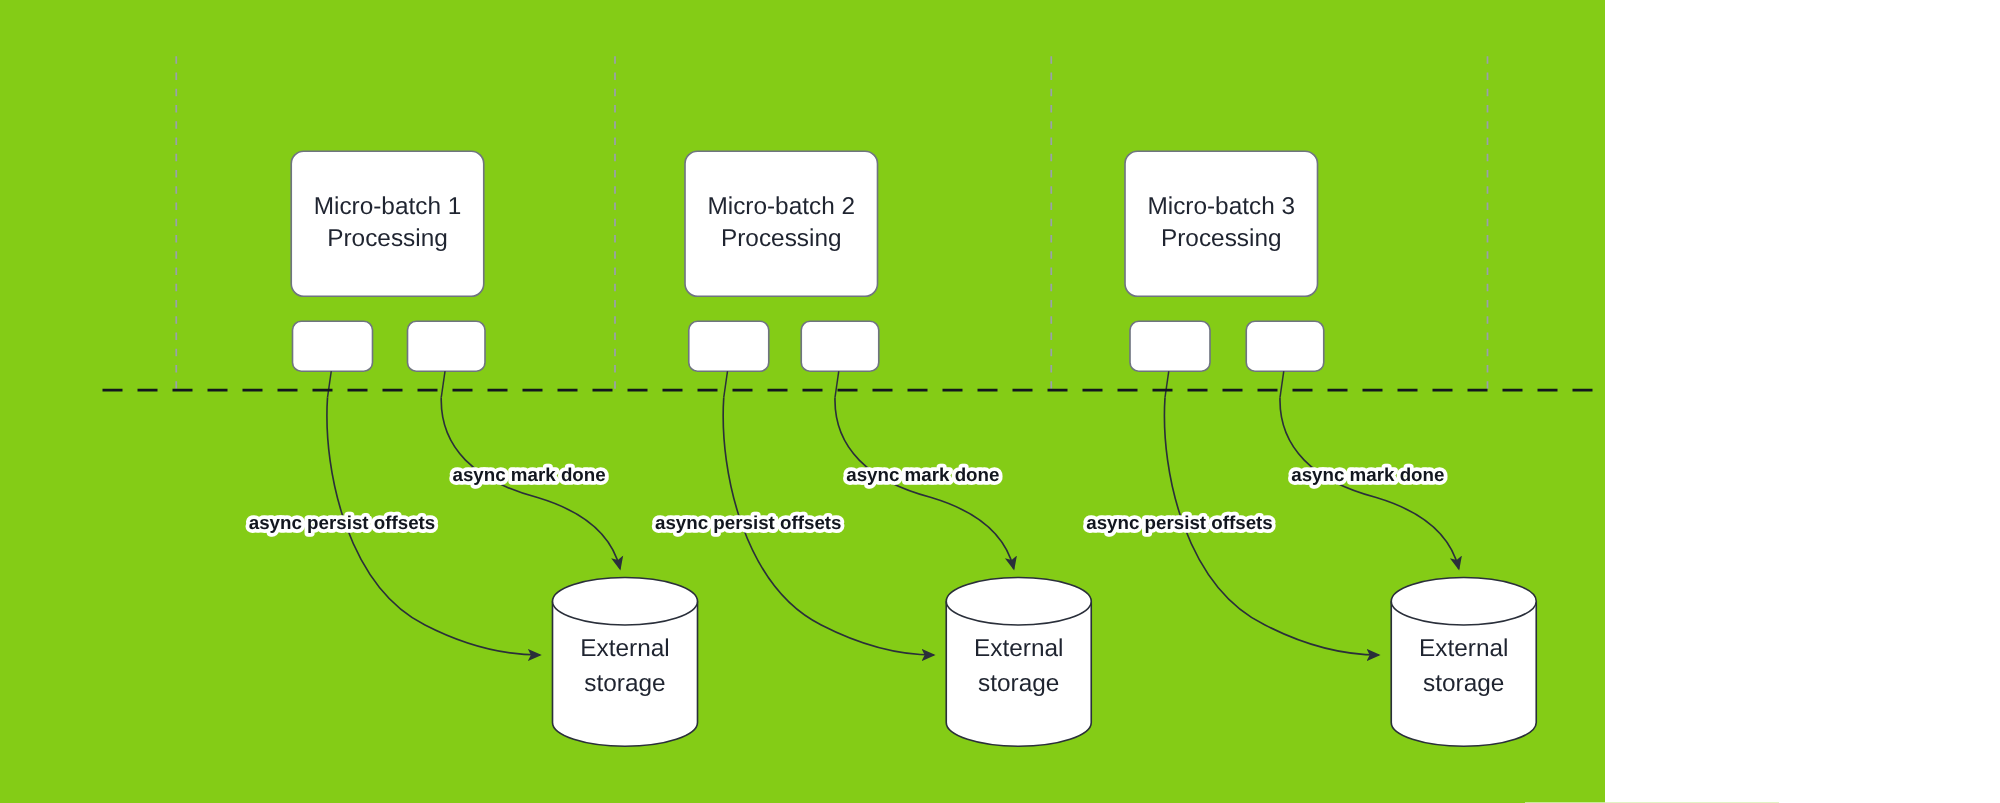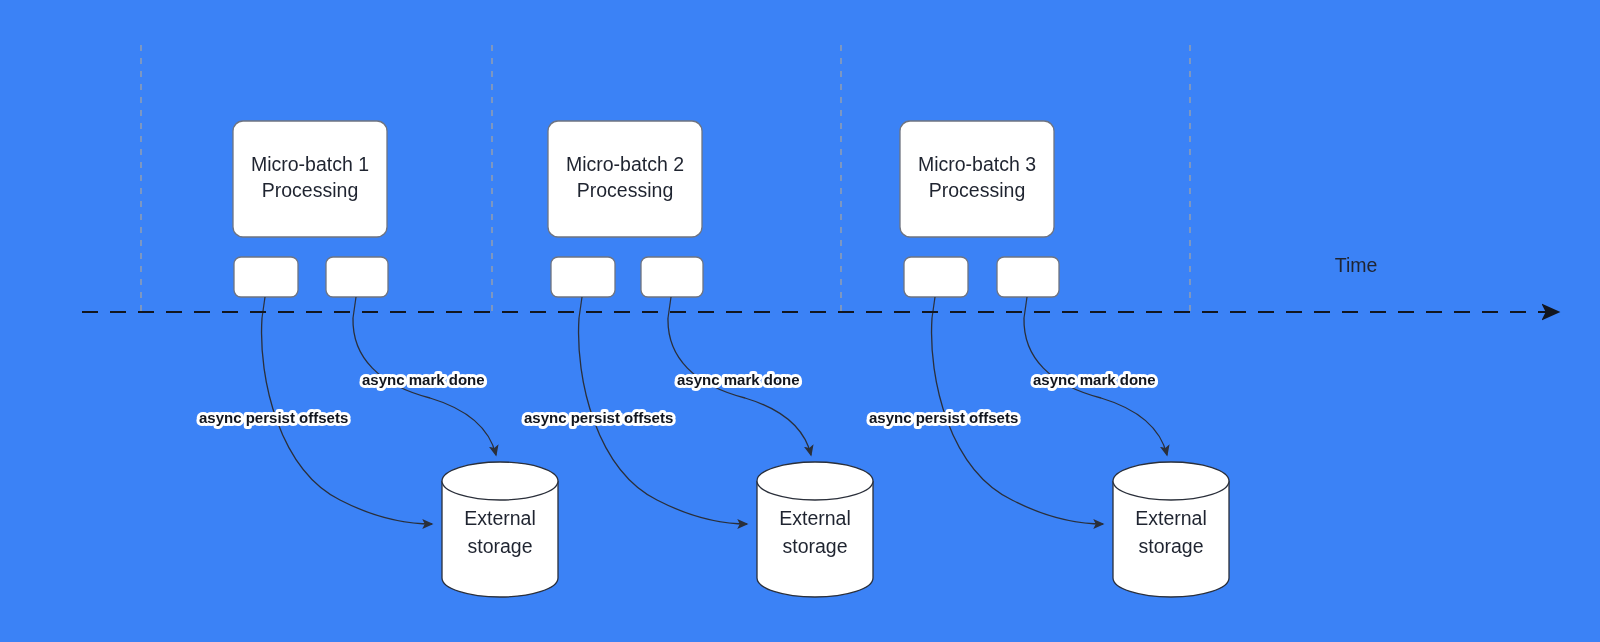--- a/index.html
+++ b/index.html
@@ -5,23 +5,23 @@
   html, body {
     margin: 0;
     padding: 0;
     background: #ffffff;
   }
   body {
     font-family: "Liberation Sans", sans-serif;
   }
   #canvas {
     position: relative;
-    width: 1600px;
+    width: 1284px;
     height: 642px;
-    background: #3b82f6;
+    background: #84cc16;
     overflow: hidden;
     text-decoration: underline;
   }
   #diagram-svg {
     position: absolute;
     left: 0;
     top: 0;
     width: 1600px;
     height: 642px;
   }

